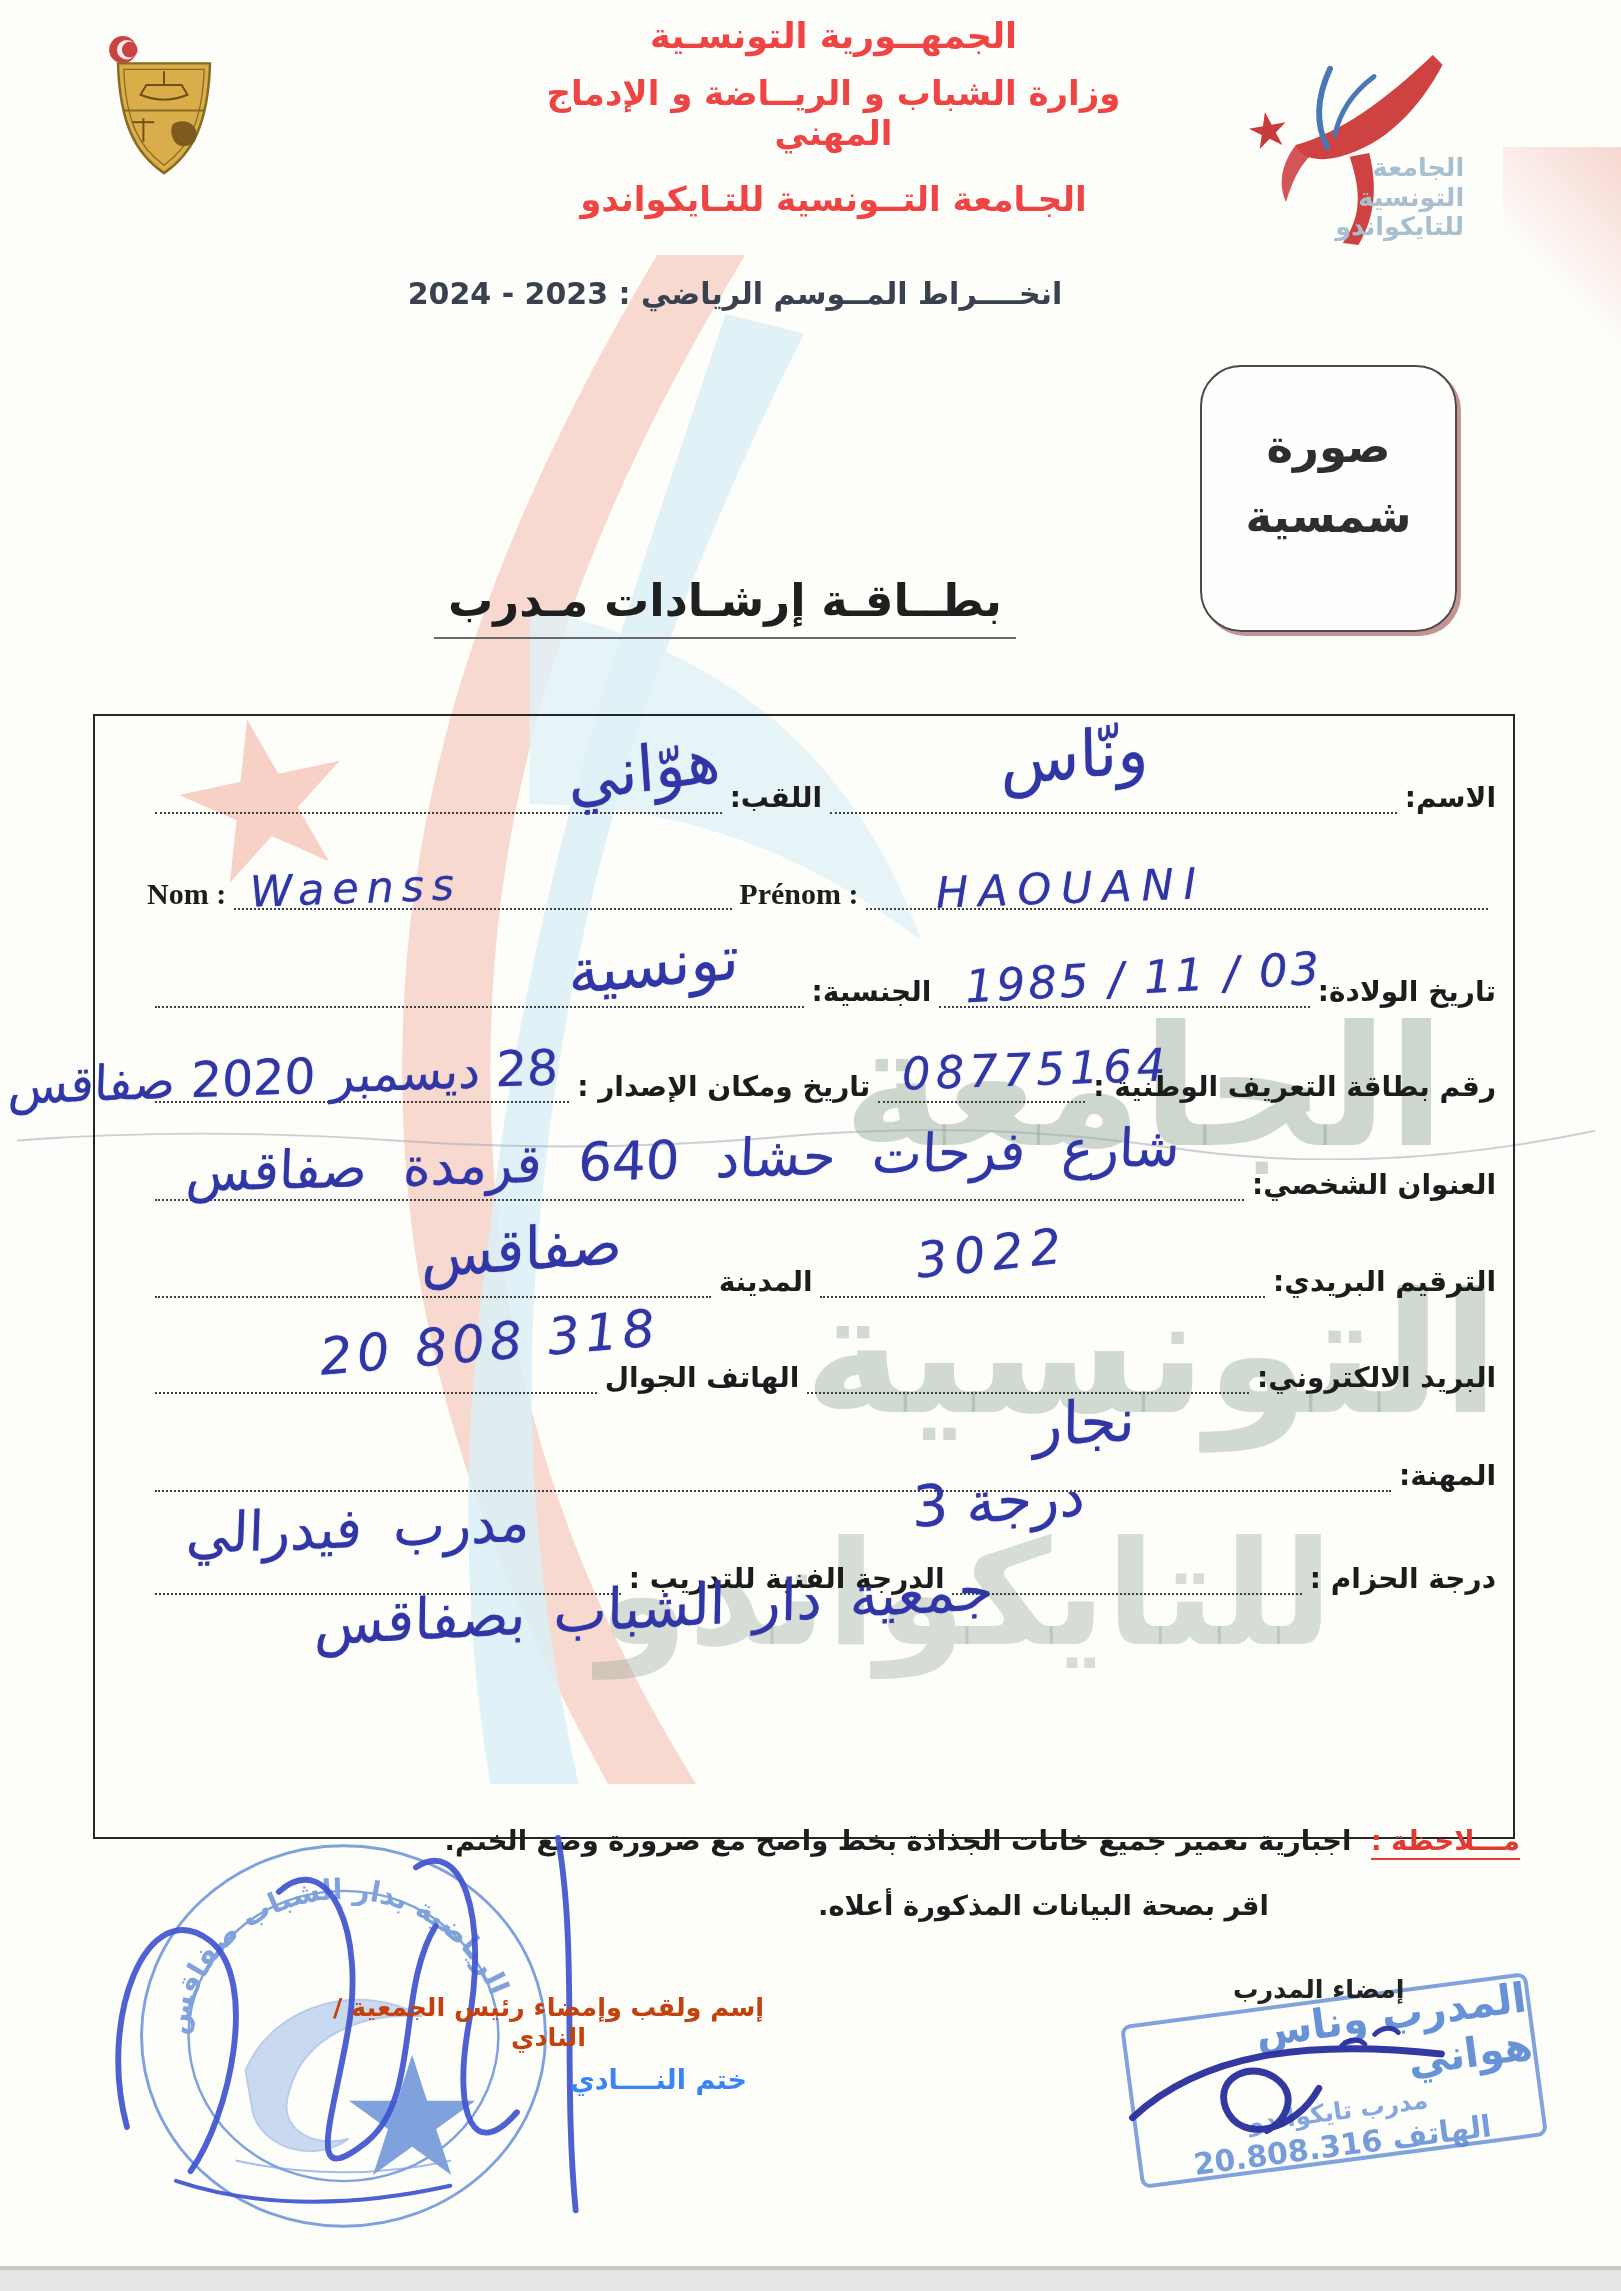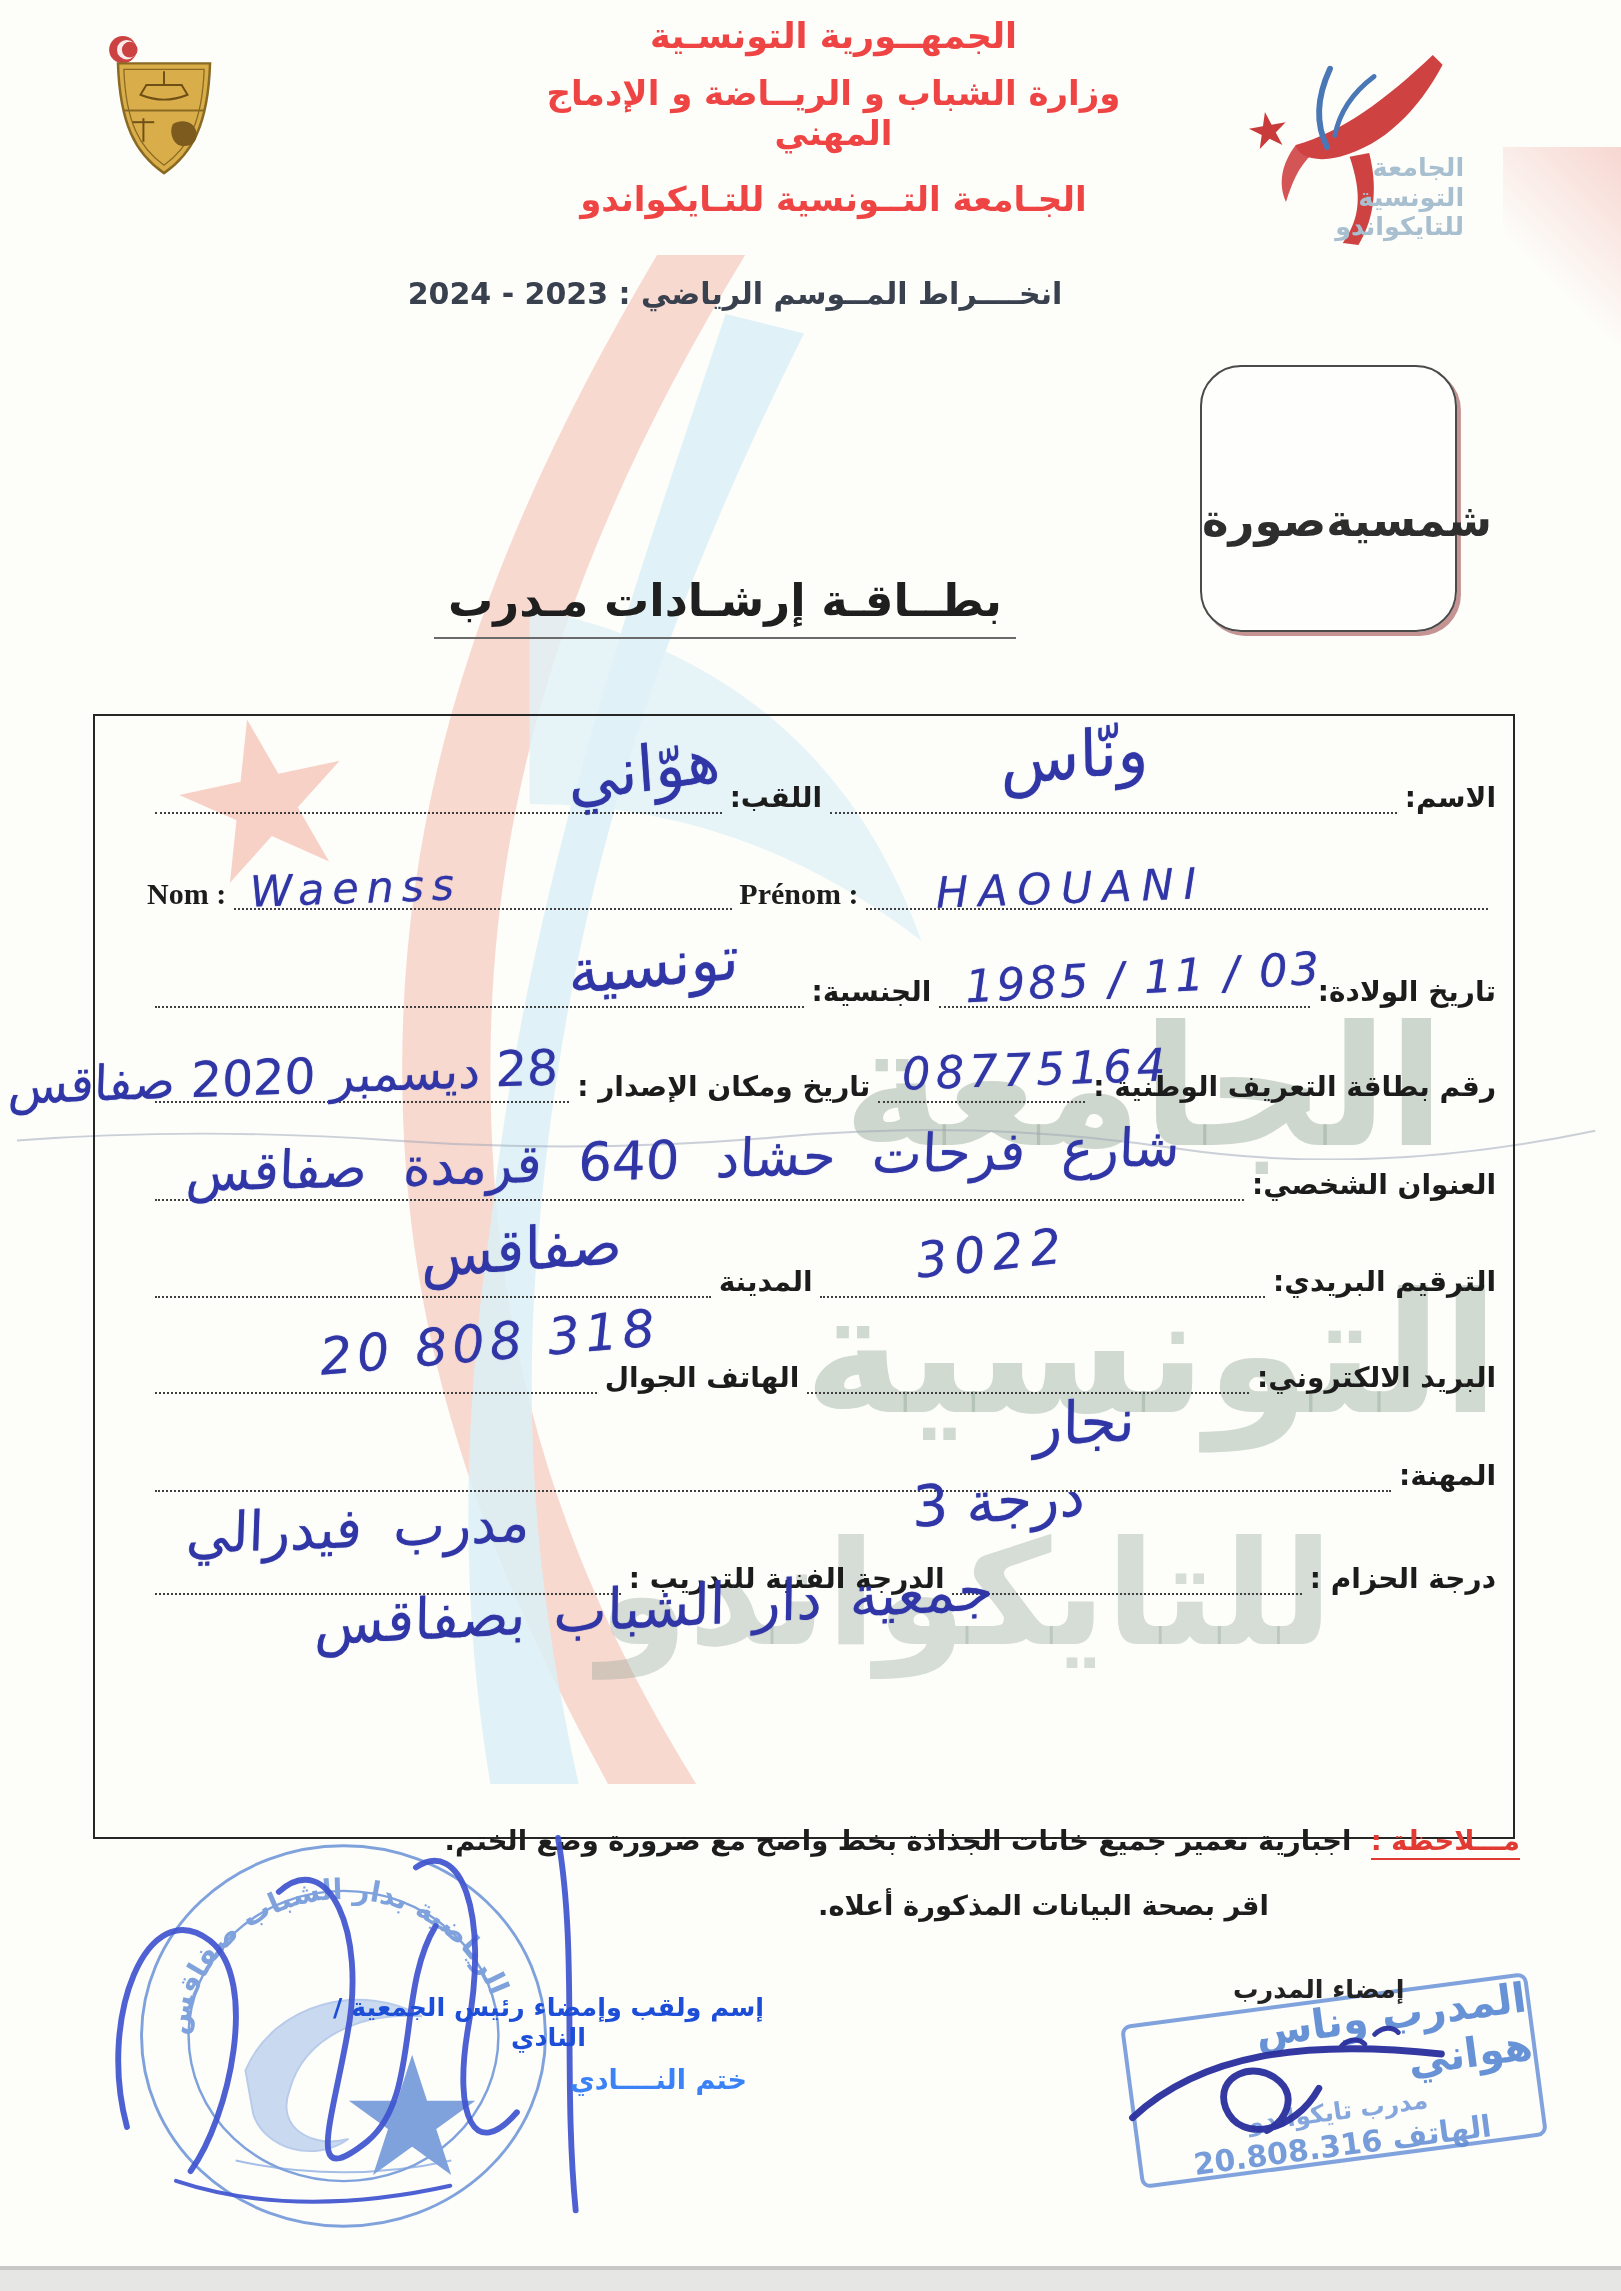--- a/index.html
+++ b/index.html
@@ -13,21 +13,21 @@
        color:#ef4444;font-weight:bold;direction:rtl;}
   .hdr .l1{font-size:35px;margin:3.9px 0 17.6px;}
   .hdr .l2{font-size:34px;margin:0 0 25.5px;}
   .hdr .l3{font-size:34px;}
   .season{position:absolute;left:294px;top:276px;width:882px;text-align:center;
           direction:rtl;font-size:30px;font-weight:bold;color:#39404e;letter-spacing:1px;}
   
   .photo{position:absolute;left:1200px;top:365px;width:257px;height:267px;
          border:2.9px solid #4a4a4a;border-radius:41px;
          box-shadow:3.9px 3.9px 0 rgba(150,60,60,.55);
-         display:flex;flex-direction:row;justify-content:flex-start;align-items:center;
+         display:flex;flex-direction:column;justify-content:flex-start;align-items:center;
          padding-top:45px;box-sizing:border-box;background:rgba(255,255,255,.55);}
   .photo span{font-size:45px;font-weight:bold;color:#2e2e2e;line-height:1.55;}
   
   .title{position:absolute;left:421px;top:574px;width:608px;text-align:center;direction:rtl;}
   .title span{display:inline-block;font-size:45px;font-weight:bold;color:#1f1f1f;
               border-bottom:2.9px solid #6a6a6a;padding:0 13.7px 9.8px;}
   
   .wm-svg{position:absolute;left:118px;top:255px;z-index:0;opacity:.5;}
   .wm-word{position:absolute;z-index:0;font-weight:bold;direction:rtl;
            color:rgba(140,163,143,.42);letter-spacing:3.9px;}
@@ -48,21 +48,21 @@
   .hand{position:absolute;z-index:3;color:#3036a6;white-space:nowrap;direction:rtl;
         text-shadow:0 0 1px rgba(48,54,166,.65);}
   .hand.ltrv{direction:ltr;font-style:italic;}
   
   .note{position:absolute;left:412px;top:1825px;width:1108px;direction:rtl;z-index:2;
         font-size:27.4px;font-weight:bold;color:#1d1d1d;text-align:right;}
   .note .red{color:#e03a33;border-bottom:2.9px solid #e03a33;padding-bottom:2px;margin-left:9.8px;}
   .declare{position:absolute;left:818px;top:1890px;width:470px;direction:rtl;z-index:2;
            font-size:27.4px;font-weight:bold;text-align:left;color:#1d1d1d;}
   .pres-lbl{position:absolute;left:323px;top:1992px;width:451px;direction:rtl;z-index:8;
-            font-size:25.5px;font-weight:bold;color:#1d4ed8;text-align:center;}
+            font-size:25.5px;font-weight:bold;color:#c2410c;text-align:center;}
   .seal-lbl{position:absolute;left:541px;top:2064px;width:235px;direction:rtl;z-index:8;
             font-size:27px;font-weight:bold;color:#3b82f6;text-align:center;}
   .coach-lbl{position:absolute;left:1233px;top:1974px;direction:rtl;z-index:8;
              font-size:25.5px;font-weight:bold;color:#222;}
   .stamp-rect{position:absolute;left:1129px;top:1998px;width:410px;height:165px;z-index:6;
               transform:rotate(-7.5deg);border:4.9px solid rgba(106,147,216,.85);border-radius:9.8px;
               display:flex;flex-direction:column;justify-content:center;align-items:center;
               color:rgba(96,140,212,.95);direction:rtl;box-sizing:border-box;}
   .stamp-rect .s1{font-size:41px;font-weight:bold;letter-spacing:2px;}
   .stamp-rect .s2{font-size:24.5px;font-weight:bold;letter-spacing:7.8px;opacity:.8;margin-top:2px;}

